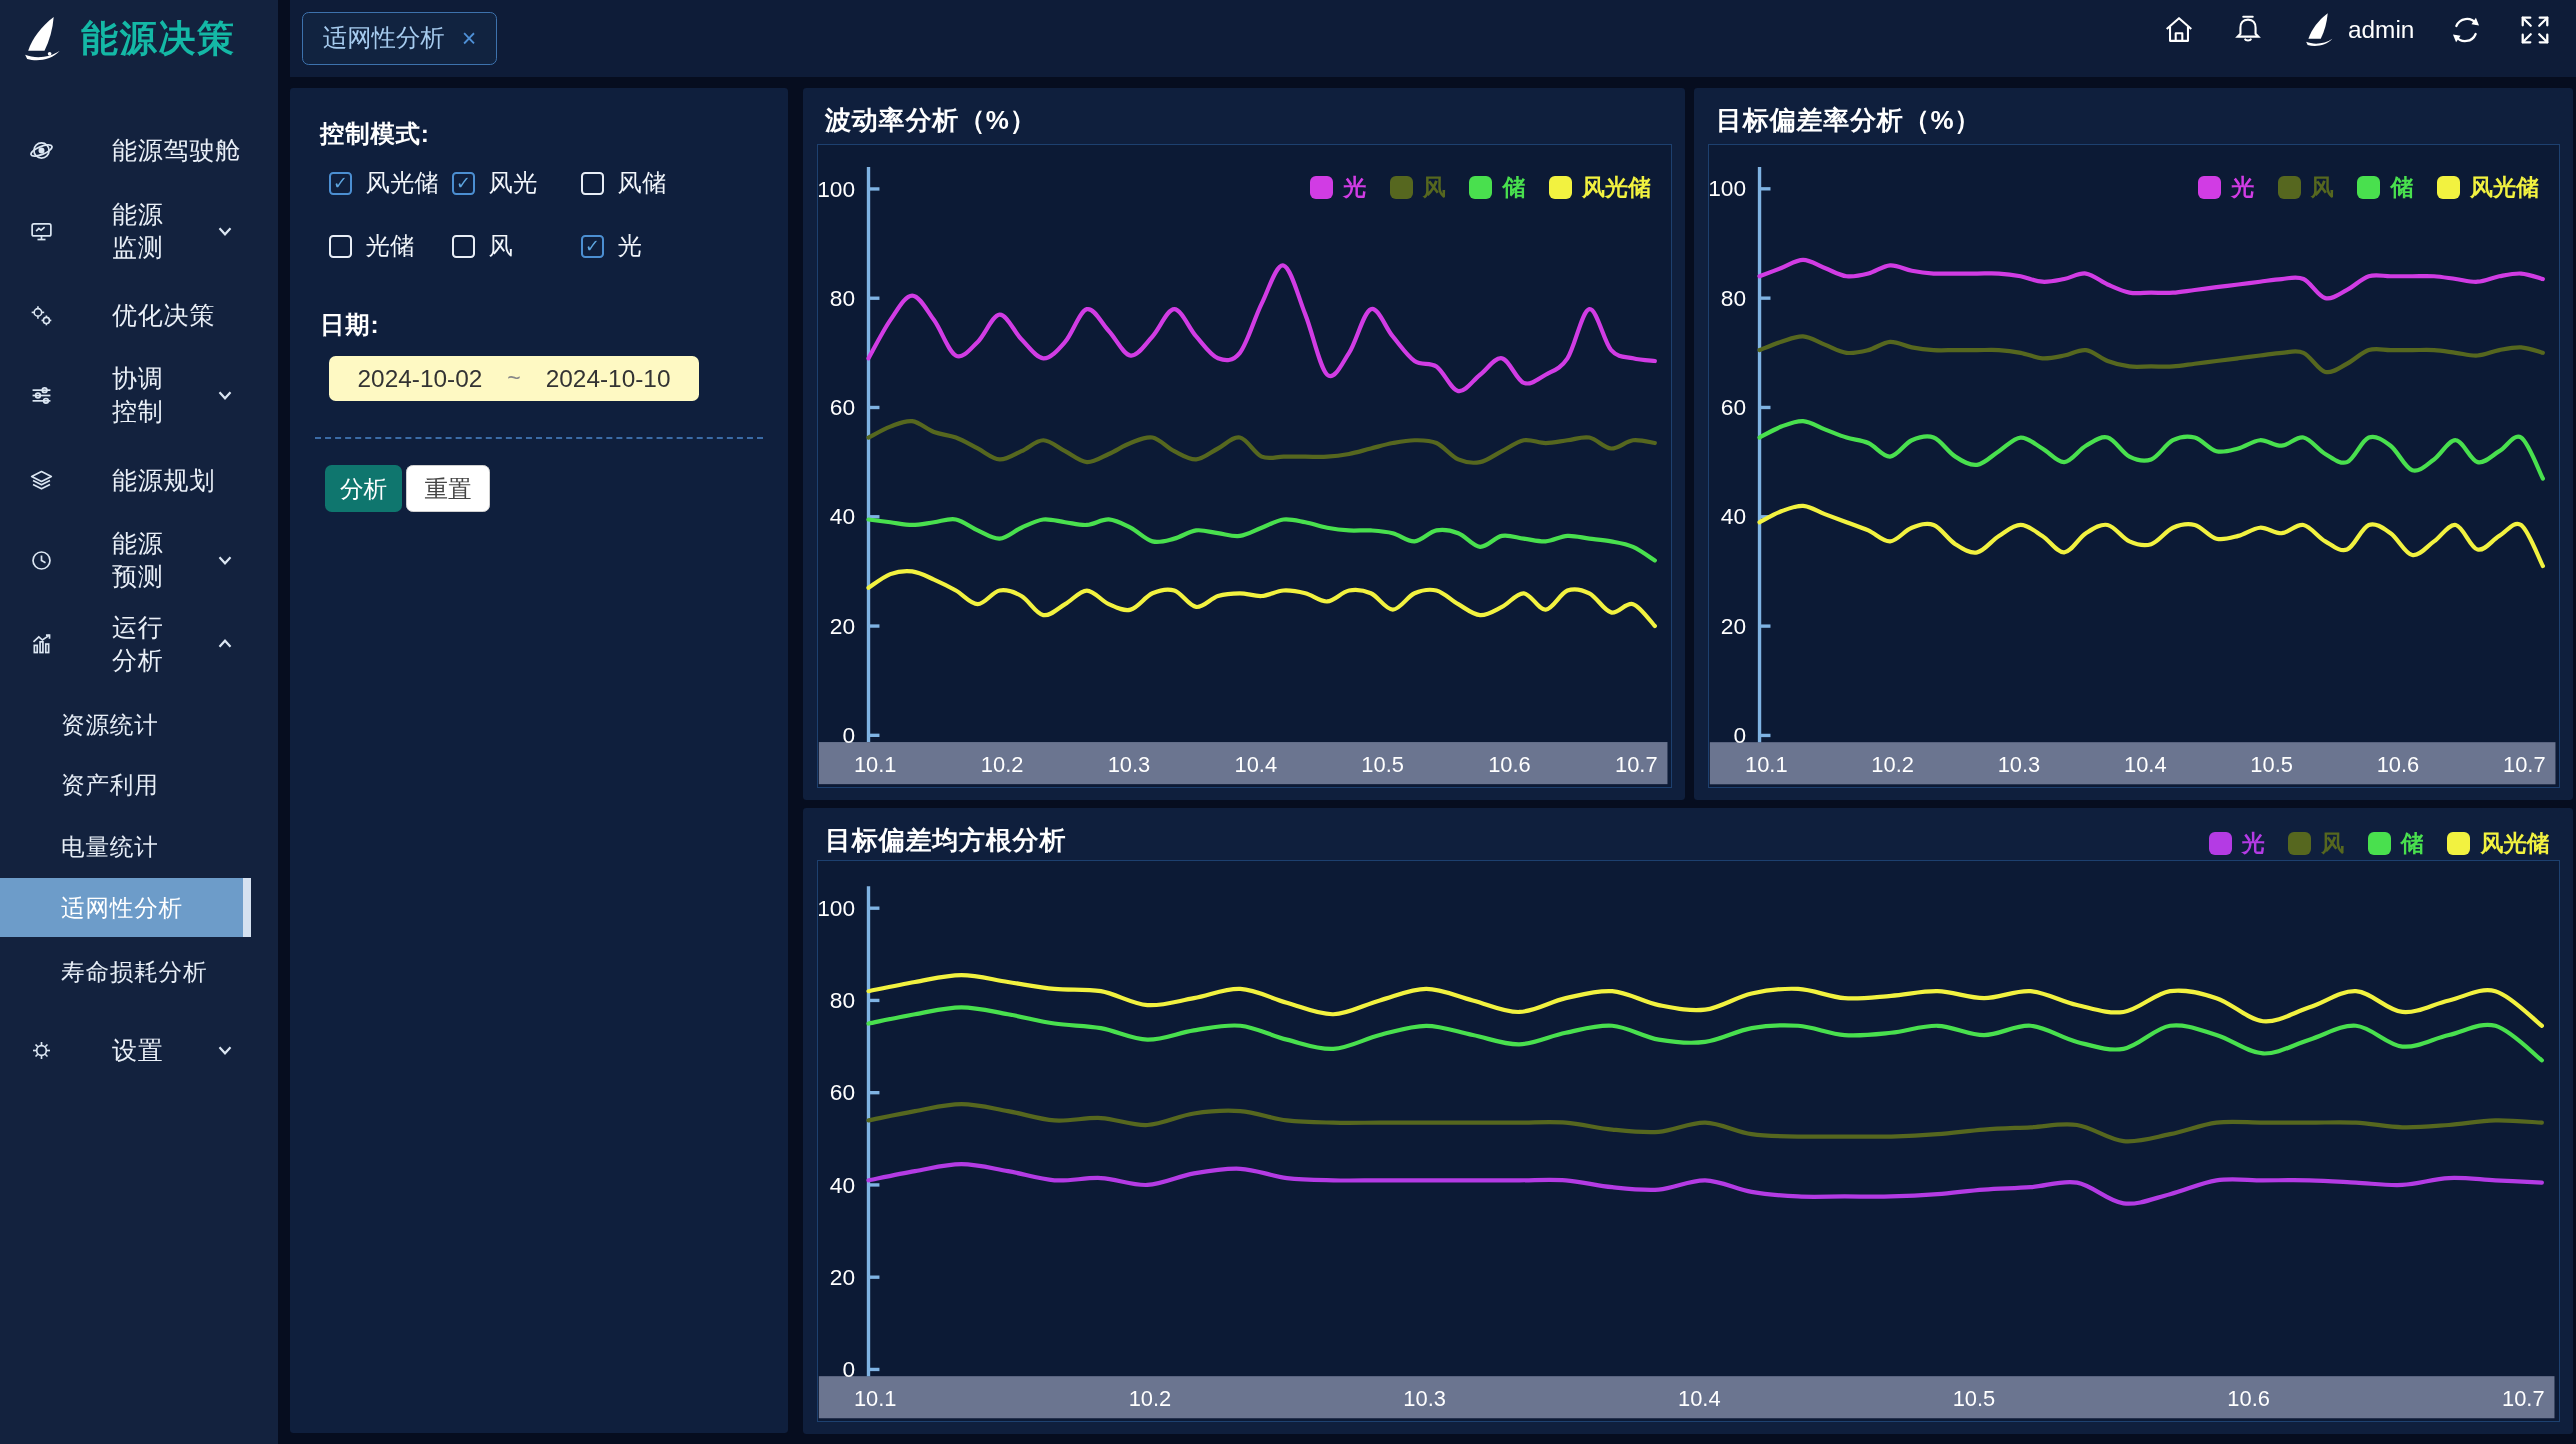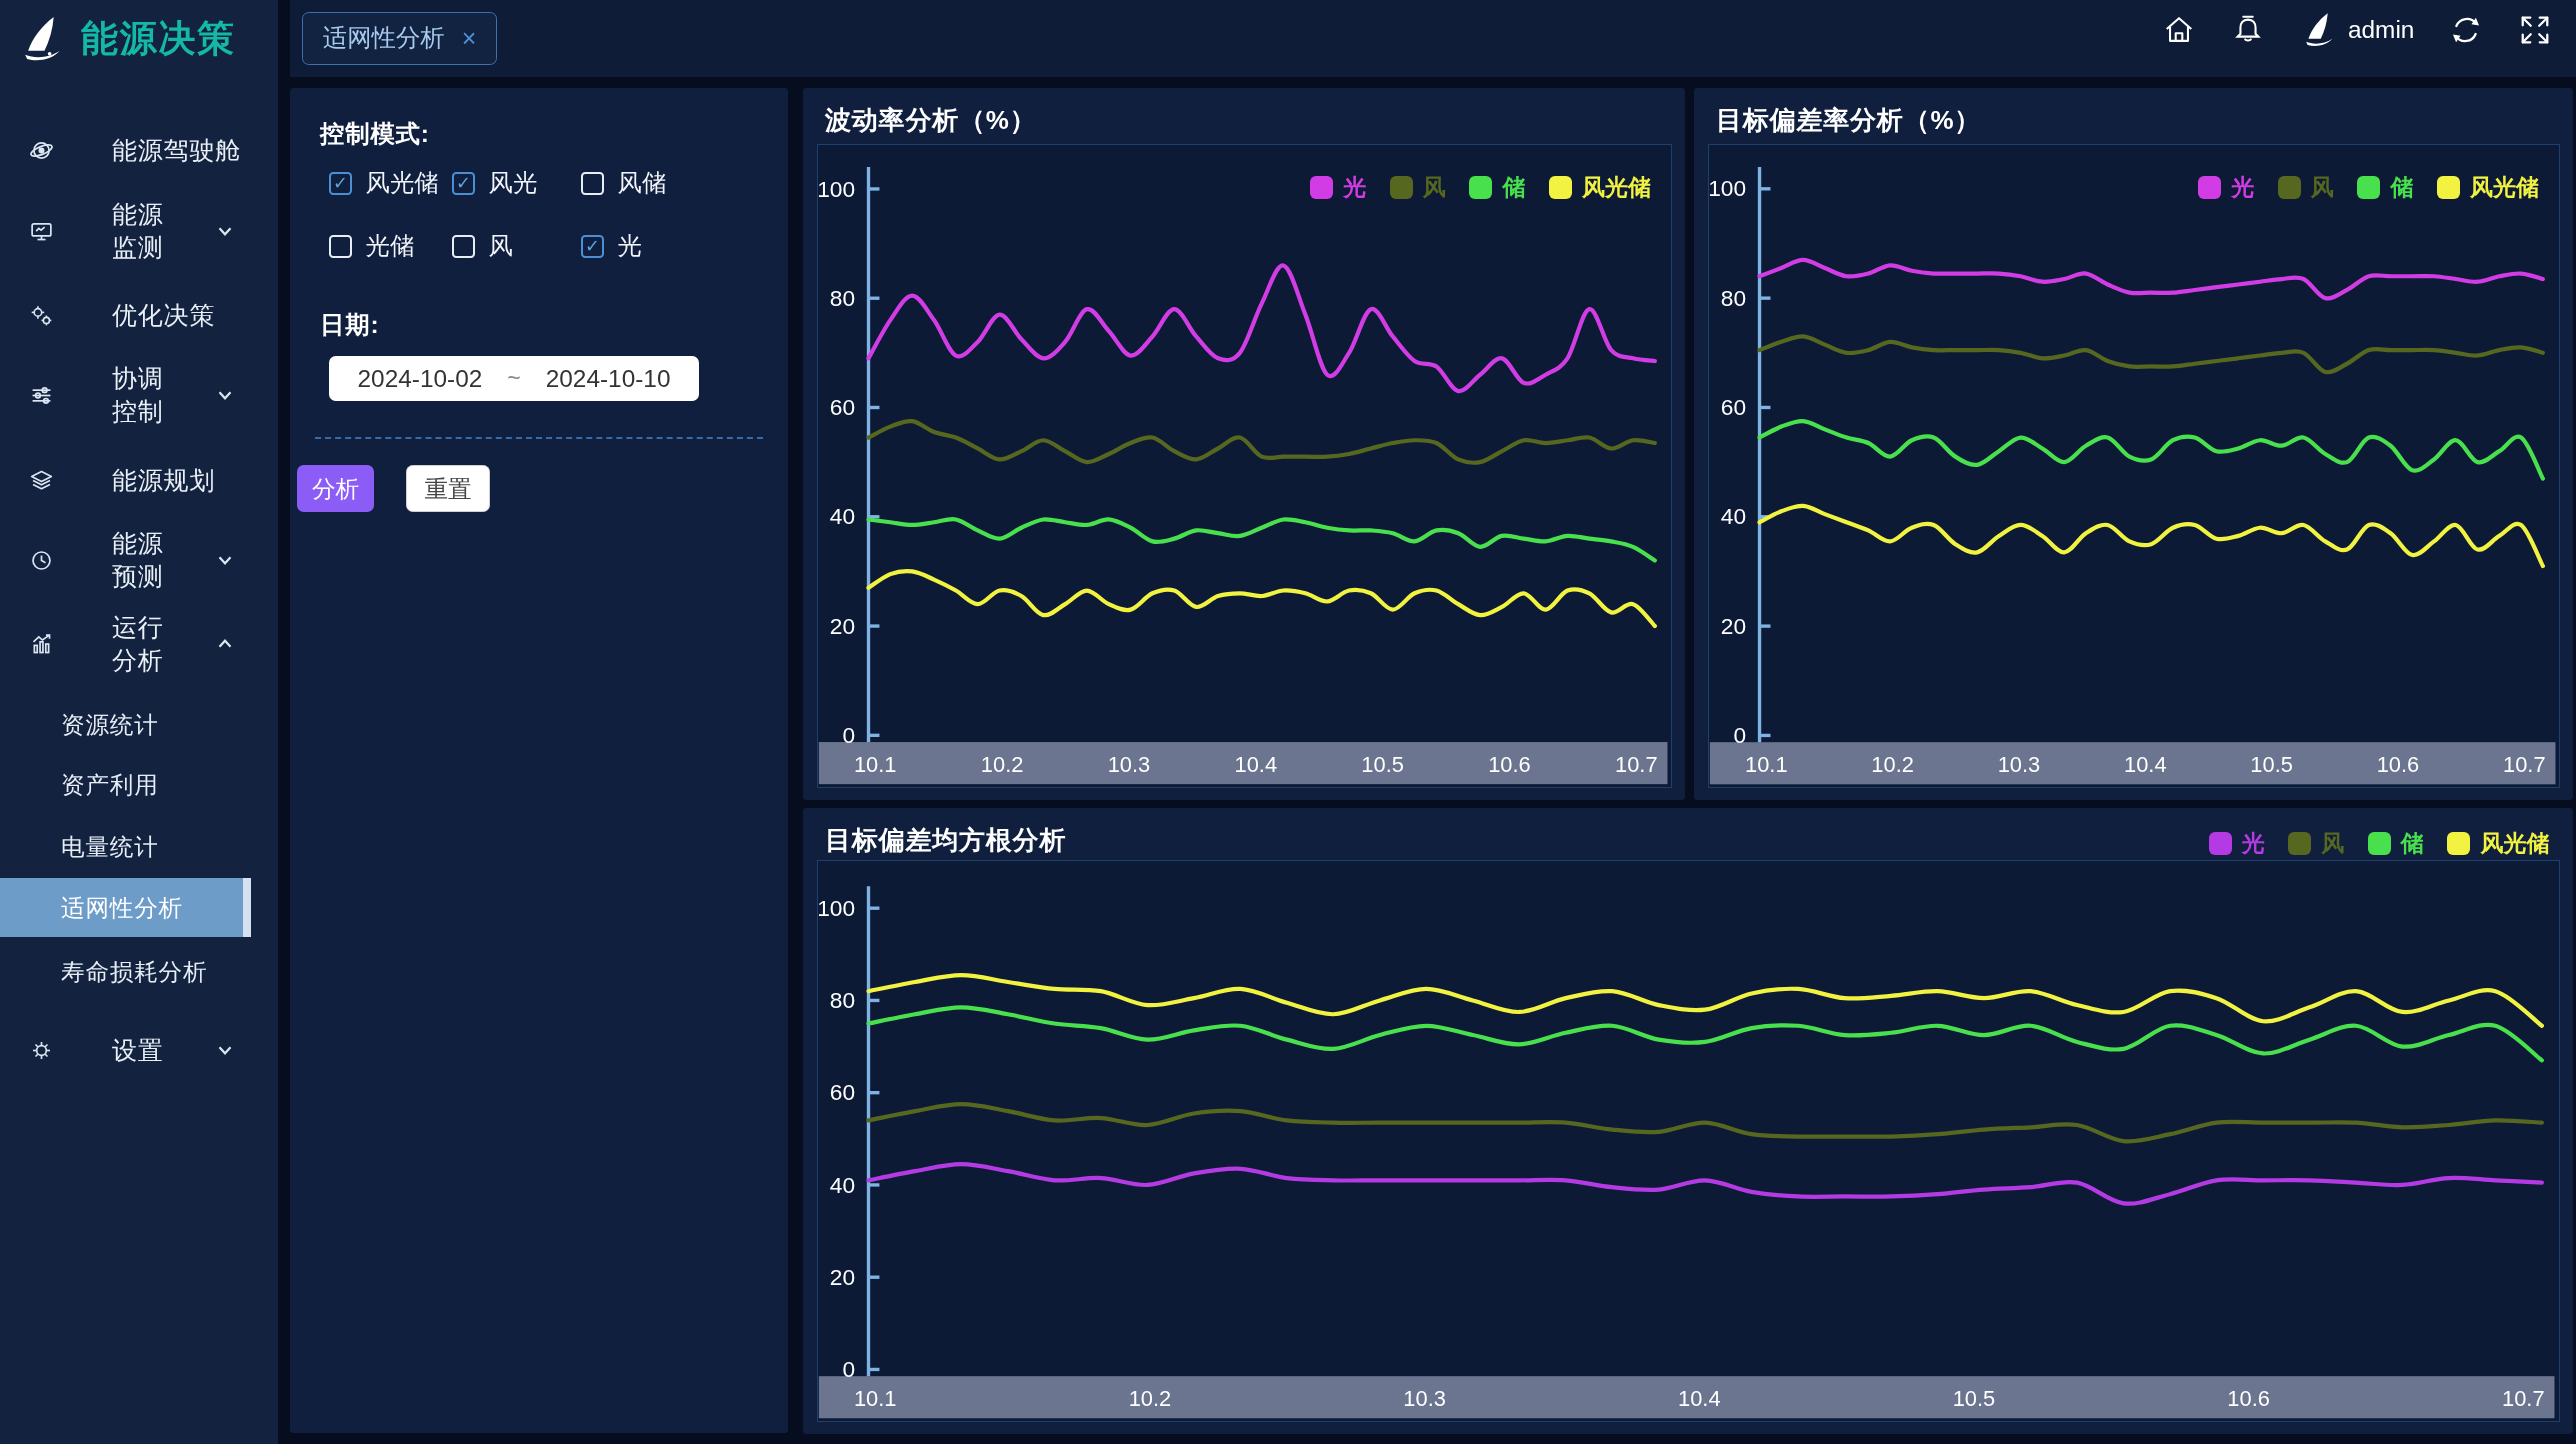--- a/index.html
+++ b/index.html
@@ -53,28 +53,28 @@
   .legend-item{display:flex;align-items:center;gap:10px;font-size:23px;font-weight:bold;cursor:pointer;}
   .sw{width:23px;height:23px;border-radius:5.9px;display:inline-block;}
   
   .ctl-label{position:absolute;left:30px;font-size:24.4px;font-weight:bold;color:#ffffff;letter-spacing:0.8px;}
   .cb{position:absolute;display:flex;align-items:center;gap:13.5px;cursor:pointer;}
   .cb .box{width:23px;height:23px;border:2.5px solid #e8eef7;border-radius:4.2px;box-sizing:border-box;
     display:flex;align-items:center;justify-content:center;}
   .cb.checked .box{border-color:#4c8fd2;}
   .cb.checked .box::after{content:"\2713";color:#5ea6e0;font-size:17.7px;font-weight:bold;}
   .cb .cblabel{font-size:24.4px;color:#f2f6fb;}
-  .date-input{position:absolute;left:39px;top:268px;width:370px;height:45px;background:#ffffff;border-radius:6.7px;
+  .date-input{position:absolute;left:39px;top:268px;width:370px;height:45px;background:#fef9c3;border-radius:6.7px;
     display:flex;align-items:center;justify-content:center;gap:25px;cursor:pointer;}
   .date-val{font-size:24.4px;color:#333333;}
   .date-tilde{font-size:23px;color:#888888;}
   .dash-sep{position:absolute;left:25px;top:349px;width:448px;border-top:2.5px dashed #3b6ba6;}
   .btn{position:absolute;top:377px;height:47px;border-radius:6.7px;display:flex;align-items:center;justify-content:center;
     font-size:23.6px;cursor:pointer;box-sizing:border-box;}
-  .btn-primary{left:7px;width:77px;background:#8b5cf6;color:#ffffff;}
+  .btn-primary{left:35px;width:77px;background:#0f766e;color:#ffffff;}
   .btn-plain{left:116px;width:84px;background:#ffffff;color:#444444;border:0.8px solid #d0d0d0;}
   svg text{font-family:"Liberation Sans","DejaVu Sans",sans-serif;}
 </style>
 </head>
 <body>
 
 <div id="sidebar">
   <div class="logo-row">
     <svg viewBox="0 0 48 48">
       <path d="M34 3 C22 12 13 24 9 36 L25 36 C30 26 33 15 34 3 Z" fill="#ffffff"></path>

